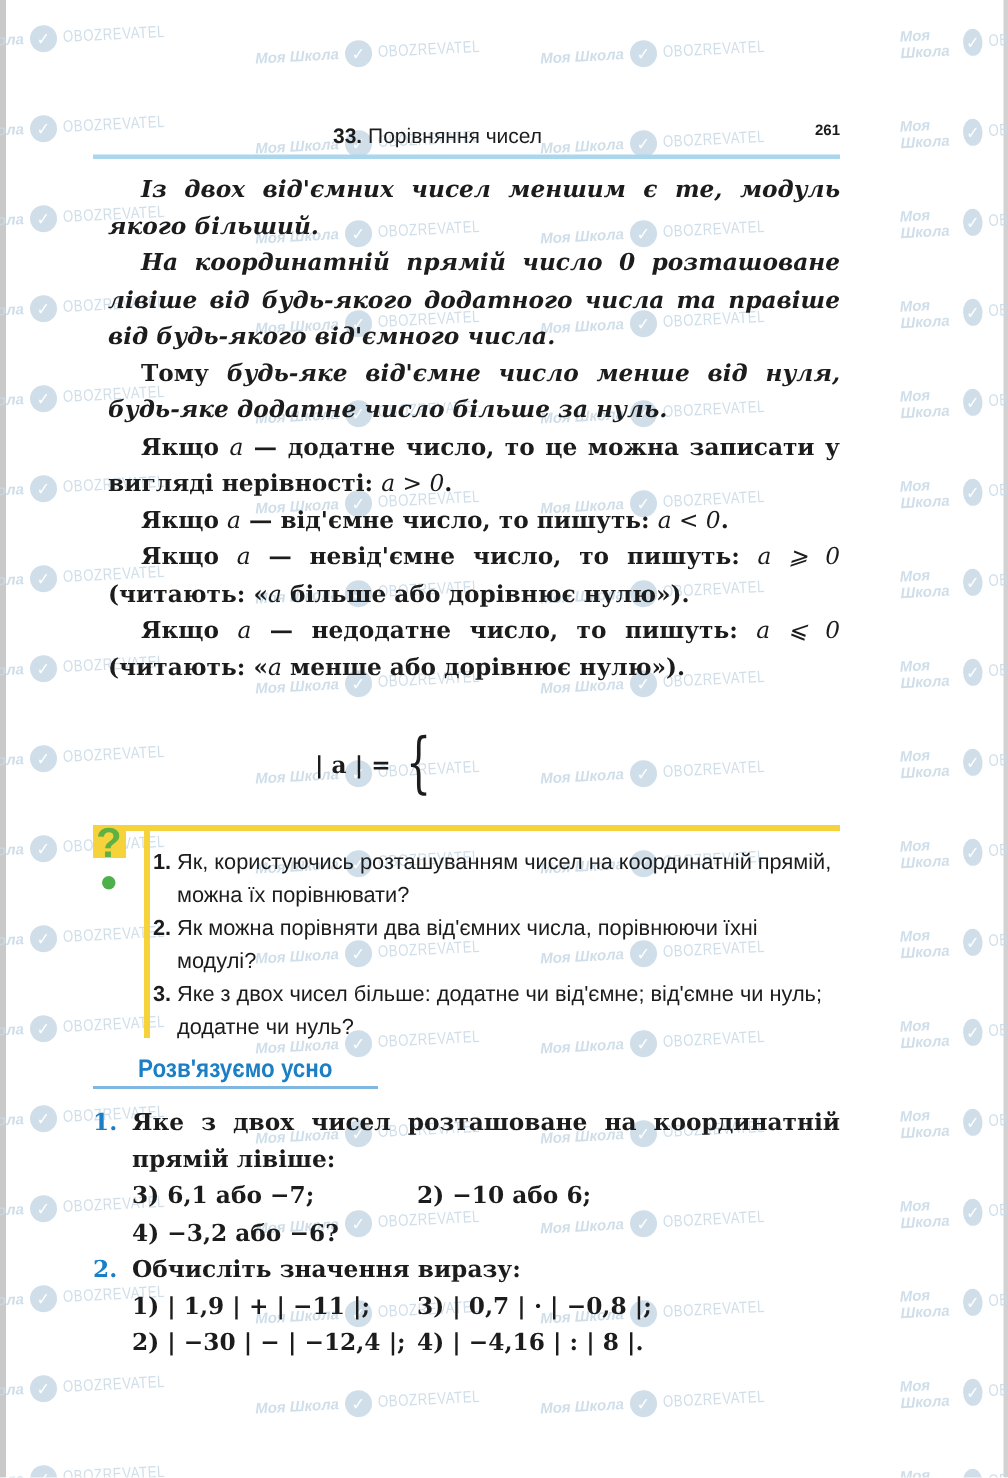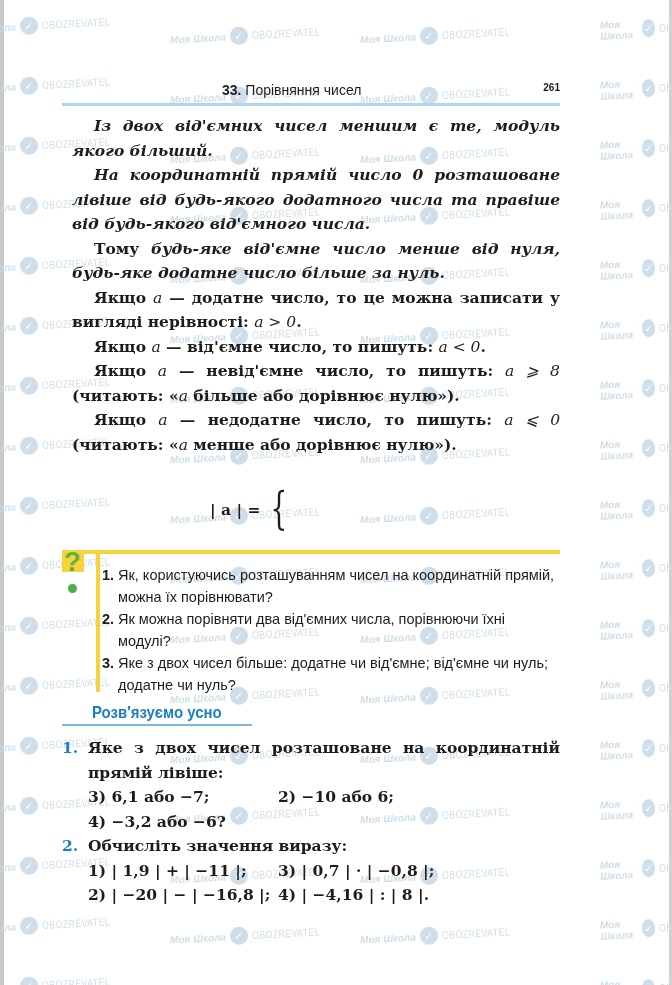--- a/index.html
+++ b/index.html
@@ -404,21 +404,21 @@
   <div class="page-num">261</div>
   <div class="rule"></div>
 </div>
 
 <div class="content">
   <p class="ind bi">Із двох від'ємних чисел меншим є те, модуль якого більший.</p>
   <p class="ind bi">На координатній прямій число 0 розташоване лівіше від будь-якого додатного числа та правіше від будь-якого від'ємного числа.</p>
   <p class="ind b"><span>Тому </span><span class="i">будь-яке від'ємне число менше від нуля, будь-яке додатне число більше за нуль.</span></p>
   <p class="ind b"><span>Якщо </span><span class="var">a</span><span> — додатне число, то це можна записати у вигляді нерівності: </span><span class="var">a &gt; 0</span><span>.</span></p>
   <p class="ind b"><span>Якщо </span><span class="var">a</span><span> — від'ємне число, то пишуть: </span><span class="var">a &lt; 0</span><span>.</span></p>
-  <p class="ind b"><span>Якщо </span><span class="var">a</span><span> — невід'ємне число, то пишуть: </span><span class="var">a ⩾ 8</span><span> (читають: «</span><span class="var">a</span><span> більше або дорівнює нулю»).</span></p>
+  <p class="ind b"><span>Якщо </span><span class="var">a</span><span> — невід'ємне число, то пишуть: </span><span class="var">a ⩾ 0</span><span> (читають: «</span><span class="var">a</span><span> більше або дорівнює нулю»).</span></p>
   <p class="ind b"><span>Якщо </span><span class="var">a</span><span> — недодатне число, то пишуть: </span><span class="var">a ⩽ 0</span><span> (читають: «</span><span class="var">a</span><span> менше або дорівнює нулю»).</span></p>
 </div>
 
 <div class="formula">
   <span class="lhs">| a | =</span>
   <span class="brace">{</span>
   <div class="cases">
   </div>
 </div>
 
@@ -462,18 +462,18 @@
       </div>
     </div>
   </div>
   <div class="ex">
     <span class="n">2.</span>
     <div class="body">
       <p>Обчисліть значення виразу:</p>
       <div class="grid">
         <span>1) | 1,9 | + | −11 |;</span>
         <span>3) | 0,7 | · | −0,8 |;</span>
-        <span>2) | −20 | − | −16,8 |;</span>
+        <span>2) | −30 | − | −12,4 |;</span>
         <span>4) | −4,16 | : | 8 |.</span>
       </div>
     </div>
   </div>
 </div>
 
 </body></html>

